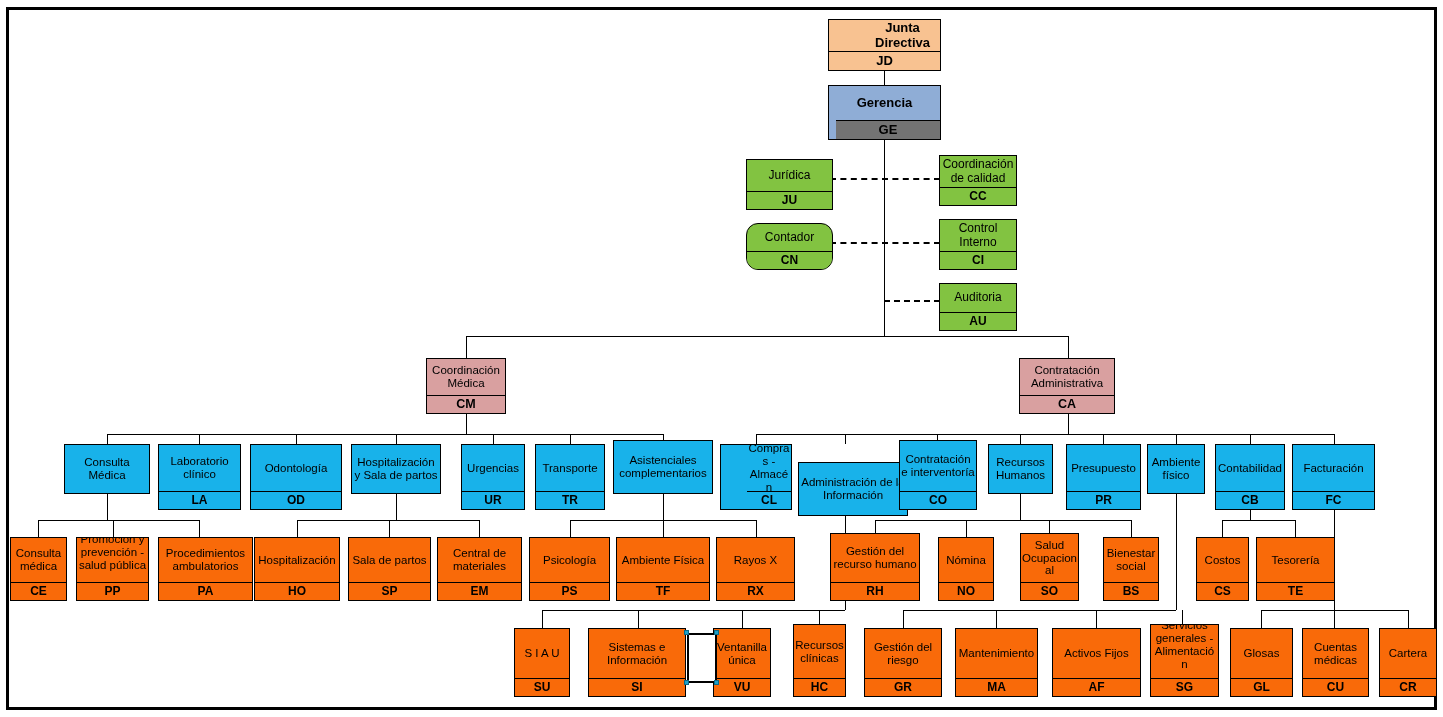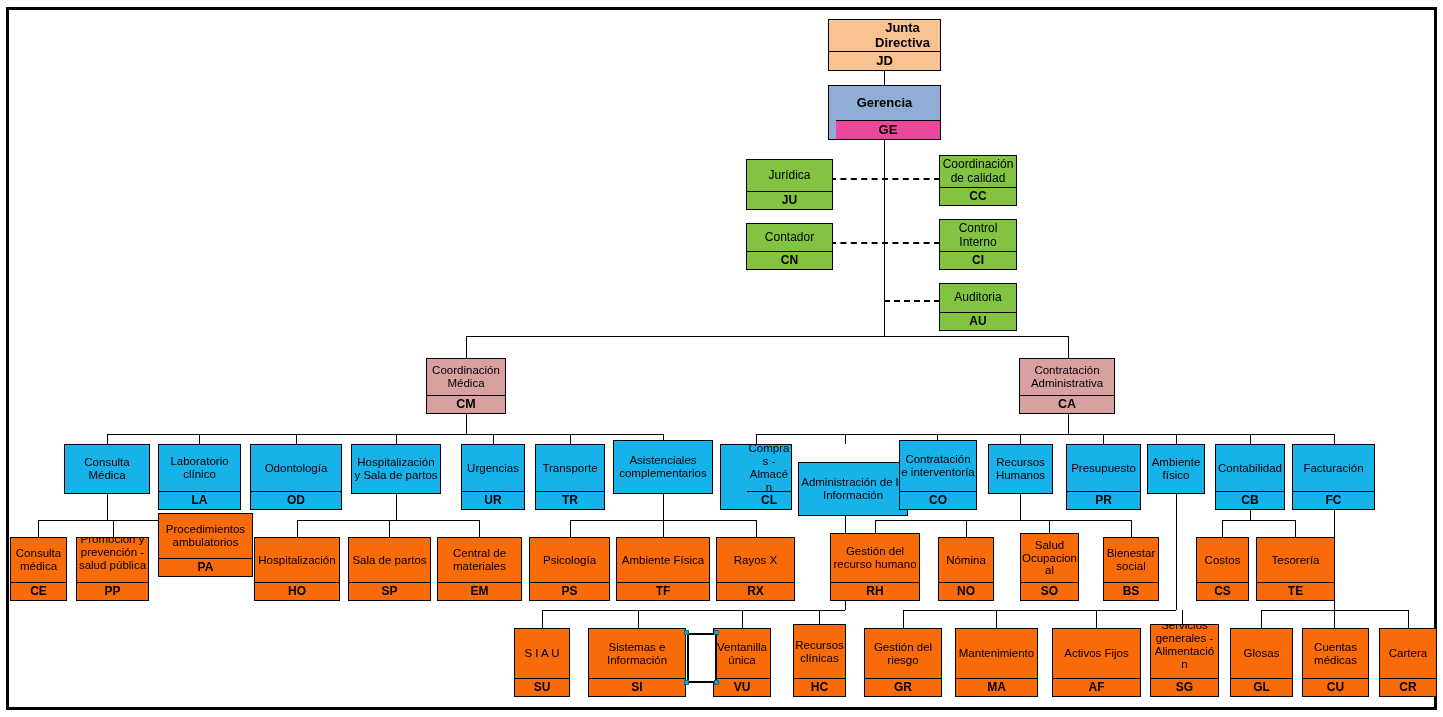--- a/index.html
+++ b/index.html
@@ -73,21 +73,21 @@
     font-weight: bold;
     line-height: 1;
     padding: 2px 0 3px 0;
   }
   .node.nocode .title { border-bottom: none; }
 
   
   .c-orange-pale { background: #f8c291; }
   .c-orange-pale .code { background: #f8c291; }
   .c-blue-steel  { background: #8fadd6; }
-  .c-blue-steel .code { background: #ec4899; margin-left: 7px; }
+  .c-blue-steel .code { background: #737373; margin-left: 7px; }
   .c-green       { background: #82c341; }
   .c-green .code { background: #82c341; }
   .c-pink        { background: #d9a0a0; }
   .c-pink .code  { background: #d9a0a0; }
   .c-cyan        { background: #18b2ea; }
   .c-cyan .code  { background: #18b2ea; }
   .c-orange      { background: #f96a09; }
   .c-orange .code{ background: #f96a09; }
 
   
@@ -222,21 +222,21 @@
   <div class="node c-green lvl-staff" style="left:746px; top:159px; width:87px; height:51px;">
     <div class="title">Jurídica</div>
     <div class="code">JU</div>
   </div>
 
   <div class="node c-green lvl-staff" style="left:939px; top:155px; width:78px; height:51px;">
     <div class="title">Coordinación de calidad</div>
     <div class="code">CC</div>
   </div>
 
-  <div class="node c-green lvl-staff" style="left:746px; top:223px; width:87px; height:47px;">
+  <div class="node c-green lvl-staff" style="left:746px; top:223px; width:87px; height:47px;border-radius:12px;">
     <div class="title">Contador</div>
     <div class="code">CN</div>
   </div>
 
   <div class="node c-green lvl-staff" style="left:939px; top:219px; width:78px; height:51px;">
     <div class="title">Control Interno</div>
     <div class="code">CI</div>
   </div>
 
   <div class="node c-green lvl-staff" style="left:939px; top:283px; width:78px; height:48px;">
@@ -311,21 +311,21 @@
   </div>
 
   <div class="node c-orange lvl-sub" style="left:10px; top:537px; width:57px; height:64px;">
     <div class="title">Consulta médica</div>
     <div class="code">CE</div>
   </div>
   <div class="node c-orange lvl-sub" style="left:76px; top:537px; width:73px; height:64px;">
     <div class="title" style="align-items:flex-start; margin-top:-5px;">Promoción y prevención - salud pública</div>
     <div class="code">PP</div>
   </div>
-  <div class="node c-orange lvl-sub" style="left:158px; top:513px; width:95px; height:64px;">
+  <div class="node c-orange lvl-sub" style="left:158px; top:537px; width:95px; height:64px;">
     <div class="title">Procedimientos ambulatorios</div>
     <div class="code">PA</div>
   </div>
   <div class="node c-orange lvl-sub" style="left:254px; top:537px; width:86px; height:64px;">
     <div class="title">Hospitalización</div>
     <div class="code">HO</div>
   </div>
   <div class="node c-orange lvl-sub" style="left:348px; top:537px; width:83px; height:64px;">
     <div class="title">Sala de partos</div>
     <div class="code">SP</div>

